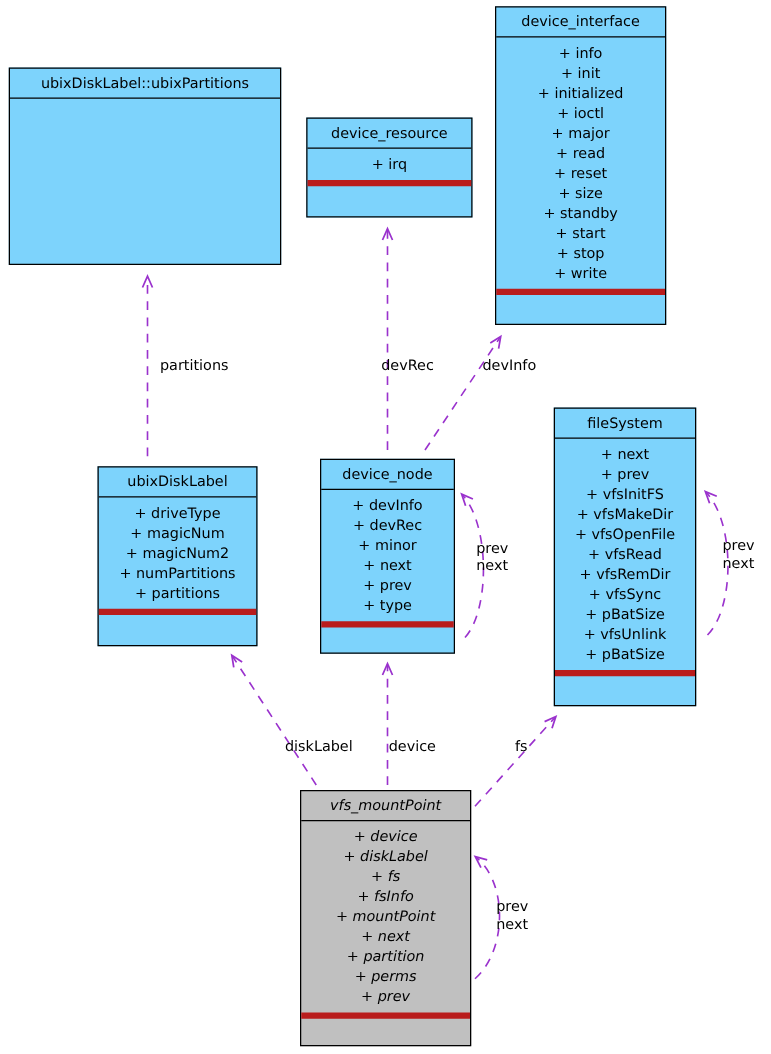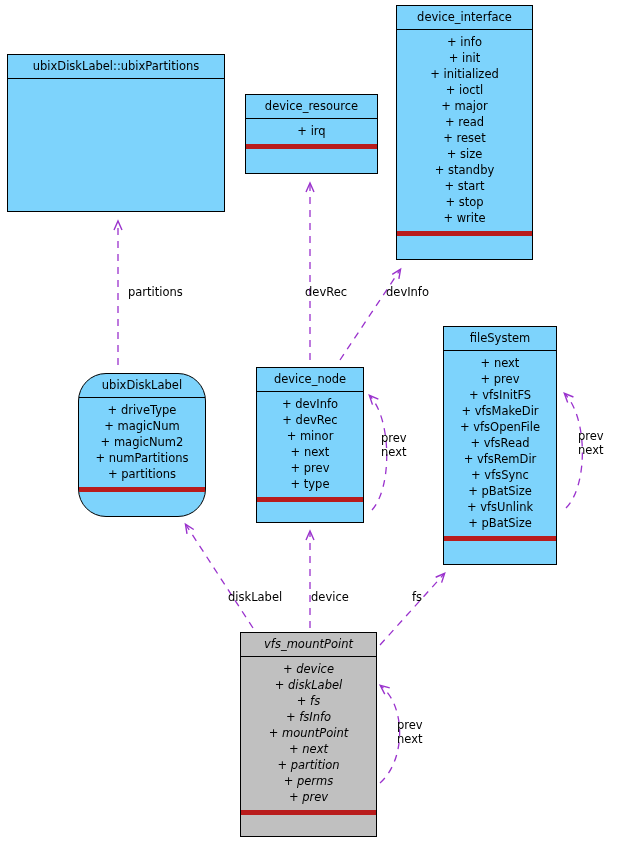--- a/index.html
+++ b/index.html
@@ -150,21 +150,21 @@
       <div class="uml-attr">+ reset</div>
       <div class="uml-attr">+ size</div>
       <div class="uml-attr">+ standby</div>
       <div class="uml-attr">+ start</div>
       <div class="uml-attr">+ stop</div>
       <div class="uml-attr">+ write</div>
     </div>
     <div class="uml-ops"></div>
   </div>
 
-  <div class="uml-class" style="left:78px; top:373px; width:128px; height:144px;border-radius:28px;">
+  <div class="uml-class" style="left:78px; top:373px; width:128px; height:144px;">
     <div class="uml-title">ubixDiskLabel</div>
     <div class="uml-attrs">
       <div class="uml-attr">+ driveType</div>
       <div class="uml-attr">+ magicNum</div>
       <div class="uml-attr">+ magicNum2</div>
       <div class="uml-attr">+ numPartitions</div>
       <div class="uml-attr">+ partitions</div>
     </div>
     <div class="uml-ops"></div>
   </div>

